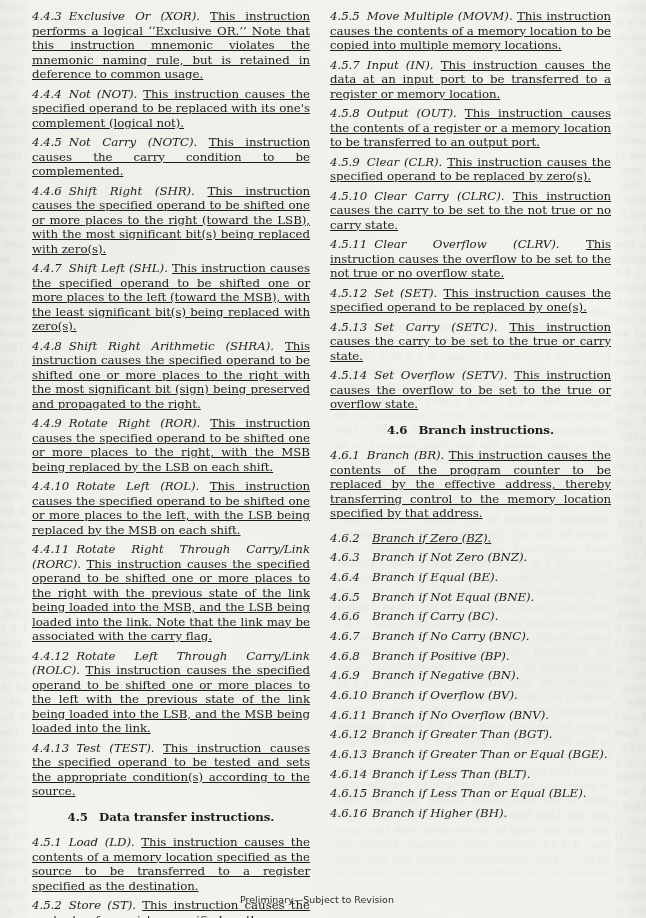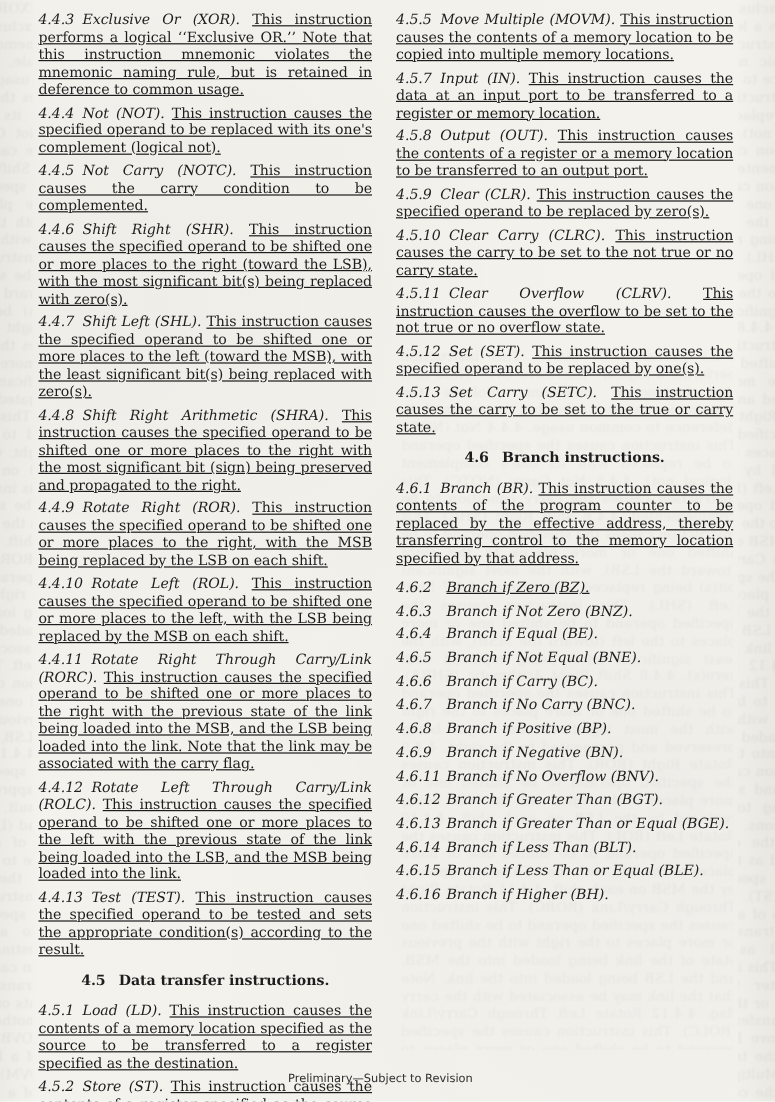--- a/index.html
+++ b/index.html
@@ -80,44 +80,46 @@
     <p class="entry"><span class="num">4.4.3</span><span class="title">Exclusive Or (XOR).</span> <span class="body">This instruction performs a logical ‘‘Exclusive OR.’’ Note that this instruction mnemonic violates the mnemonic naming rule, but is retained in deference to common usage.</span></p>
     <p class="entry"><span class="num">4.4.4</span><span class="title">Not (NOT).</span> <span class="body">This instruction causes the specified operand to be replaced with its one's complement (logical not).</span></p>
     <p class="entry"><span class="num">4.4.5</span><span class="title">Not Carry (NOTC).</span> <span class="body">This instruction causes the carry condition to be complemented.</span></p>
     <p class="entry"><span class="num">4.4.6</span><span class="title">Shift Right (SHR).</span> <span class="body">This instruction causes the specified operand to be shifted one or more places to the right (toward the LSB), with the most significant bit(s) being replaced with zero(s).</span></p>
     <p class="entry"><span class="num">4.4.7</span><span class="title">Shift Left (SHL).</span> <span class="body">This instruction causes the specified operand to be shifted one or more places to the left (toward the MSB), with the least significant bit(s) being replaced with zero(s).</span></p>
     <p class="entry"><span class="num">4.4.8</span><span class="title">Shift Right Arithmetic (SHRA).</span> <span class="body">This instruction causes the specified operand to be shifted one or more places to the right with the most significant bit (sign) being preserved and propagated to the right.</span></p>
     <p class="entry"><span class="num">4.4.9</span><span class="title">Rotate Right (ROR).</span> <span class="body">This instruction causes the specified operand to be shifted one or more places to the right, with the MSB being replaced by the LSB on each shift.</span></p>
     <p class="entry"><span class="num">4.4.10</span><span class="title">Rotate Left (ROL).</span> <span class="body">This instruction causes the specified operand to be shifted one or more places to the left, with the LSB being replaced by the MSB on each shift.</span></p>
     <p class="entry"><span class="num">4.4.11</span><span class="title">Rotate Right Through Carry/Link (RORC).</span> <span class="body">This instruction causes the specified operand to be shifted one or more places to the right with the previous state of the link being loaded into the MSB, and the LSB being loaded into the link. Note that the link may be associated with the carry flag.</span></p>
     <p class="entry"><span class="num">4.4.12</span><span class="title">Rotate Left Through Carry/Link (ROLC).</span> <span class="body">This instruction causes the specified operand to be shifted one or more places to the left with the previous state of the link being loaded into the LSB, and the MSB being loaded into the link.</span></p>
-    <p class="entry"><span class="num">4.4.13</span><span class="title">Test (TEST).</span> <span class="body">This instruction causes the specified operand to be tested and sets the appropriate condition(s) according to the result.</span></p>
+    <p class="entry"><span class="num">4.4.13</span><span class="title">Test (TEST).</span> <span class="body">This instruction causes the specified operand to be tested and sets the appropriate condition(s) according to the source.</span></p>
     <p class="heading"><span class="num">4.5</span><span class="title">Data transfer instructions.</span></p>
     <p class="entry"><span class="num">4.5.1</span><span class="title">Load (LD).</span> <span class="body">This instruction causes the contents of a memory location specified as the source to be transferred to a register specified as the destination.</span></p>
     <p class="entry"><span class="num">4.5.2</span><span class="title">Store (ST).</span> <span class="body">This instruction causes the contents of a register specified as the source to be transferred to a memory location specified as the destination.</span></p>
   </div>
 <div class="col" id="col-right">
     <p class="entry"><span class="num">4.5.5</span><span class="title">Move Multiple (MOVM).</span> <span class="body">This instruction causes the contents of a memory location to be copied into multiple memory locations.</span></p>
     <p class="entry"><span class="num">4.5.7</span><span class="title">Input (IN).</span> <span class="body">This instruction causes the data at an input port to be transferred to a register or memory location.</span></p>
     <p class="entry"><span class="num">4.5.8</span><span class="title">Output (OUT).</span> <span class="body">This instruction causes the contents of a register or a memory location to be transferred to an output port.</span></p>
     <p class="entry"><span class="num">4.5.9</span><span class="title">Clear (CLR).</span> <span class="body">This instruction causes the specified operand to be replaced by zero(s).</span></p>
     <p class="entry"><span class="num">4.5.10</span><span class="title">Clear Carry (CLRC).</span> <span class="body">This instruction causes the carry to be set to the not true or no carry state.</span></p>
     <p class="entry"><span class="num">4.5.11</span><span class="title">Clear Overflow (CLRV).</span> <span class="body">This instruction causes the overflow to be set to the not true or no overflow state.</span></p>
     <p class="entry"><span class="num">4.5.12</span><span class="title">Set (SET).</span> <span class="body">This instruction causes the specified operand to be replaced by one(s).</span></p>
     <p class="entry"><span class="num">4.5.13</span><span class="title">Set Carry (SETC).</span> <span class="body">This instruction causes the carry to be set to the true or carry state.</span></p>
+    <p class="entry"><span class="num">4.5.14</span><span class="title">Set Overflow (SETV).</span> <span class="body">This instruction causes the overflow to be set to the true or overflow state.</span></p>
     <p class="heading"><span class="num">4.6</span><span class="title">Branch instructions.</span></p>
     <p class="entry"><span class="num">4.6.1</span><span class="title">Branch (BR).</span> <span class="body">This instruction causes the contents of the program counter to be replaced by the effective address, thereby transferring control to the memory location specified by that address.</span></p>
     <p class="branch"><span class="bnum">4.6.2</span><span class="btitle">Branch if Zero (BZ).</span></p>
     <p class="branch"><span class="bnum">4.6.3</span><span class="btitle">Branch if Not Zero (BNZ).</span></p>
     <p class="branch"><span class="bnum">4.6.4</span><span class="btitle">Branch if Equal (BE).</span></p>
     <p class="branch"><span class="bnum">4.6.5</span><span class="btitle">Branch if Not Equal (BNE).</span></p>
     <p class="branch"><span class="bnum">4.6.6</span><span class="btitle">Branch if Carry (BC).</span></p>
     <p class="branch"><span class="bnum">4.6.7</span><span class="btitle">Branch if No Carry (BNC).</span></p>
     <p class="branch"><span class="bnum">4.6.8</span><span class="btitle">Branch if Positive (BP).</span></p>
     <p class="branch"><span class="bnum">4.6.9</span><span class="btitle">Branch if Negative (BN).</span></p>
+    <p class="branch"><span class="bnum">4.6.10</span><span class="btitle">Branch if Overflow (BV).</span></p>
     <p class="branch"><span class="bnum">4.6.11</span><span class="btitle">Branch if No Overflow (BNV).</span></p>
     <p class="branch"><span class="bnum">4.6.12</span><span class="btitle">Branch if Greater Than (BGT).</span></p>
     <p class="branch"><span class="bnum">4.6.13</span><span class="btitle">Branch if Greater Than or Equal (BGE).</span></p>
     <p class="branch"><span class="bnum">4.6.14</span><span class="btitle">Branch if Less Than (BLT).</span></p>
     <p class="branch"><span class="bnum">4.6.15</span><span class="btitle">Branch if Less Than or Equal (BLE).</span></p>
     <p class="branch"><span class="bnum">4.6.16</span><span class="btitle">Branch if Higher (BH).</span></p>
   </div>
 
 <div class="footer">Preliminary—Subject to Revision</div>
 

